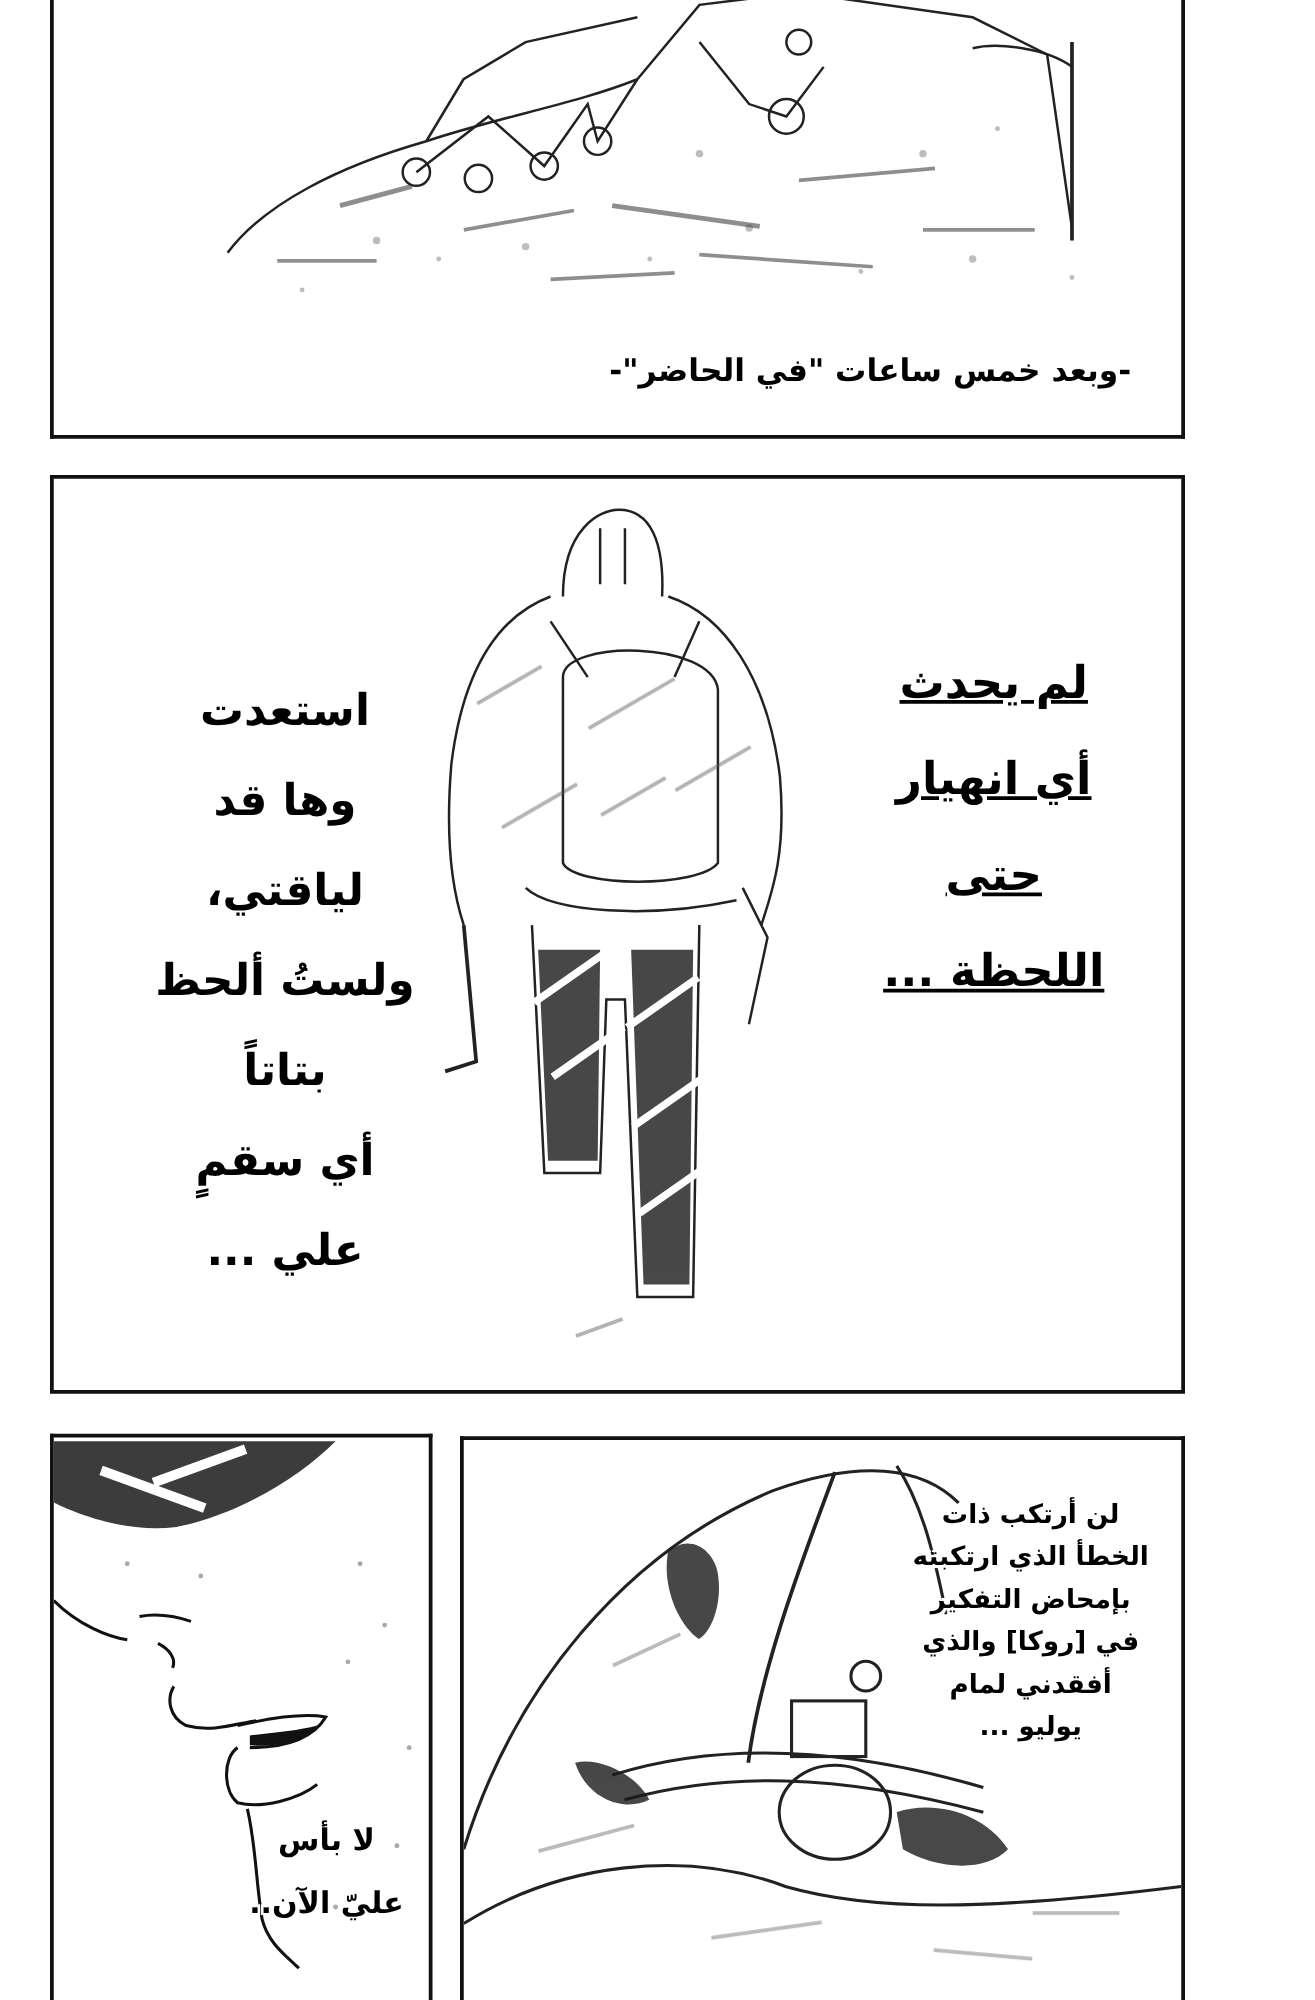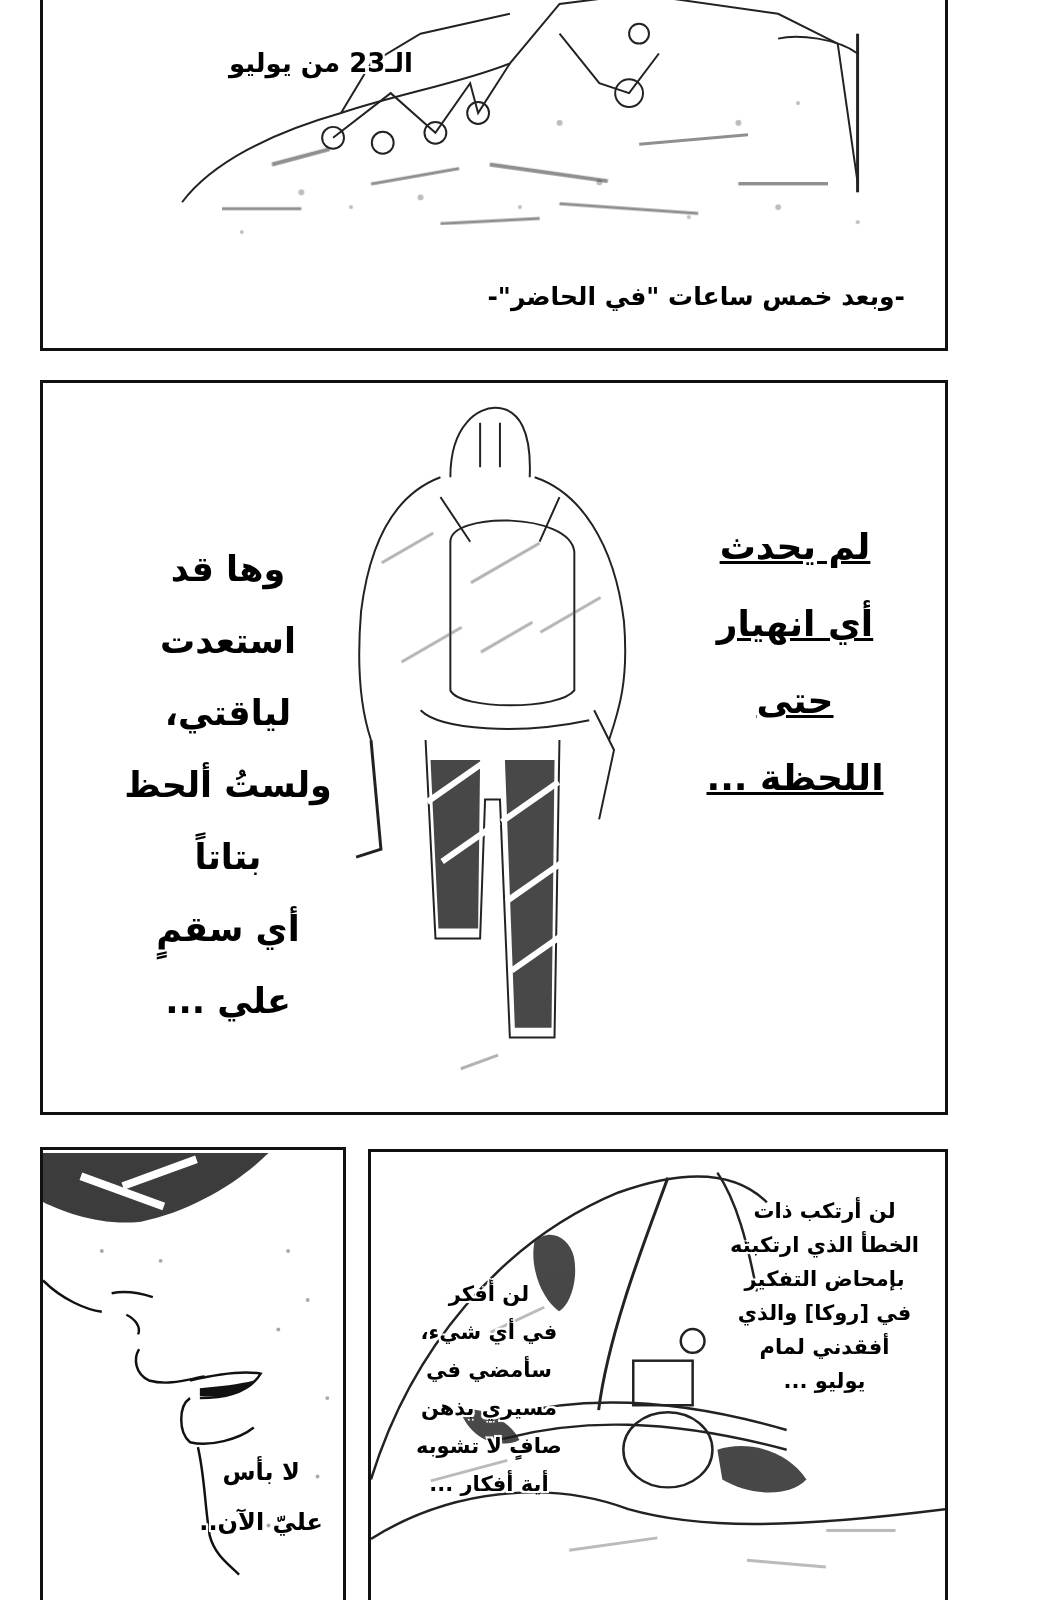--- a/index.html
+++ b/index.html
@@ -71,21 +71,20 @@
         <circle cx="650" cy="225" r="2"></circle>
       <circle cx="740" cy="215" r="3"></circle>
         <circle cx="820" cy="230" r="2"></circle>
         <circle cx="200" cy="240" r="2"></circle>
       <circle cx="700" cy="130" r="3"></circle>
         <circle cx="760" cy="110" r="2"></circle>
         <circle cx="520" cy="130" r="3"></circle>
     </g>
   </svg>
   <div id="p1-date" class="txt halo">
-    <span class="line">الـ23 من يوليو</span>
   </div>
   <div id="p1-caption" class="txt">-وبعد خمس ساعات "في الحاضر"-</div>
 </div>
 
 <div id="p2" class="panel">
   <svg class="art" viewBox="0 0 908 735">
     <g fill="none" stroke="#222" stroke-width="2">
 
       <path d="M410 95 C410 40 440 25 455 25 C480 25 492 50 490 95"></path>
       <path d="M440 40 L440 85 M460 40 L460 85"></path>
@@ -124,22 +123,22 @@
       <rect x="420" y="690" width="40" height="3" transform="rotate(-20 420 690)"></rect>
     </g>
   </svg>
   <div id="p2-right" class="txt">
     <span class="line">لم يحدث</span>
     <span class="line">أي انهيار</span>
     <span class="line">حتى</span>
     <span class="line">اللحظة ...</span>
   </div>
   <div id="p2-left" class="txt">
+    <span class="line">استعدت</span>
     <span class="line">وها قد</span>
-    <span class="line">استعدت</span>
     <span class="line">لياقتي،</span>
     <span class="line">ولستُ ألحظ</span>
     <span class="line">بتاتاً</span>
     <span class="line">أي سقمٍ</span>
     <span class="line">علي ...</span>
   </div>
 </div>
 
 <div id="p3" class="panel">
   <svg class="art" viewBox="0 0 306 460">
@@ -216,21 +215,13 @@
     </g>
   </svg>
   <div id="p4-right" class="txt halo">
     <span class="line">لن أرتكب ذات</span>
     <span class="line">الخطأ الذي ارتكبته</span>
     <span class="line">بإمحاض التفكير</span>
     <span class="line">في [روكا] والذي</span>
     <span class="line">أفقدني لمام</span>
     <span class="line">يوليو ...</span>
   </div>
-  <div id="p4-left" class="txt halo">
-    <span class="line">لن أفكر</span>
-    <span class="line">في أي شيء،</span>
-    <span class="line">سأمضي في</span>
-    <span class="line">مسيري بذهن</span>
-    <span class="line">صافٍ لا تشوبه</span>
-    <span class="line">أية أفكار ...</span>
-  </div>
 </div>
 
 </body></html>

